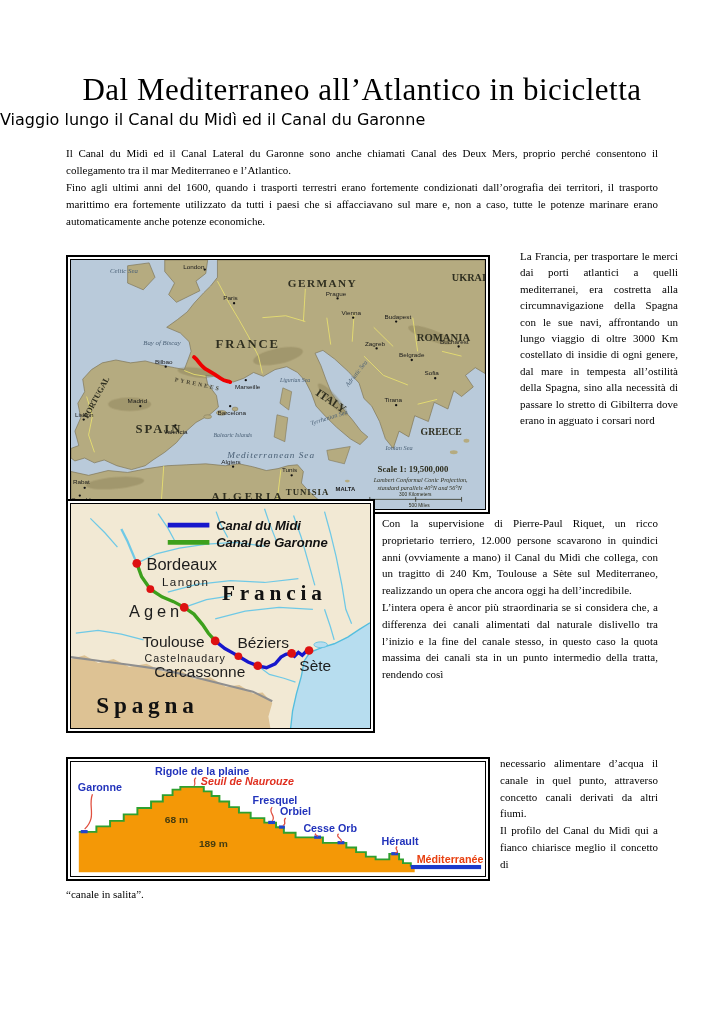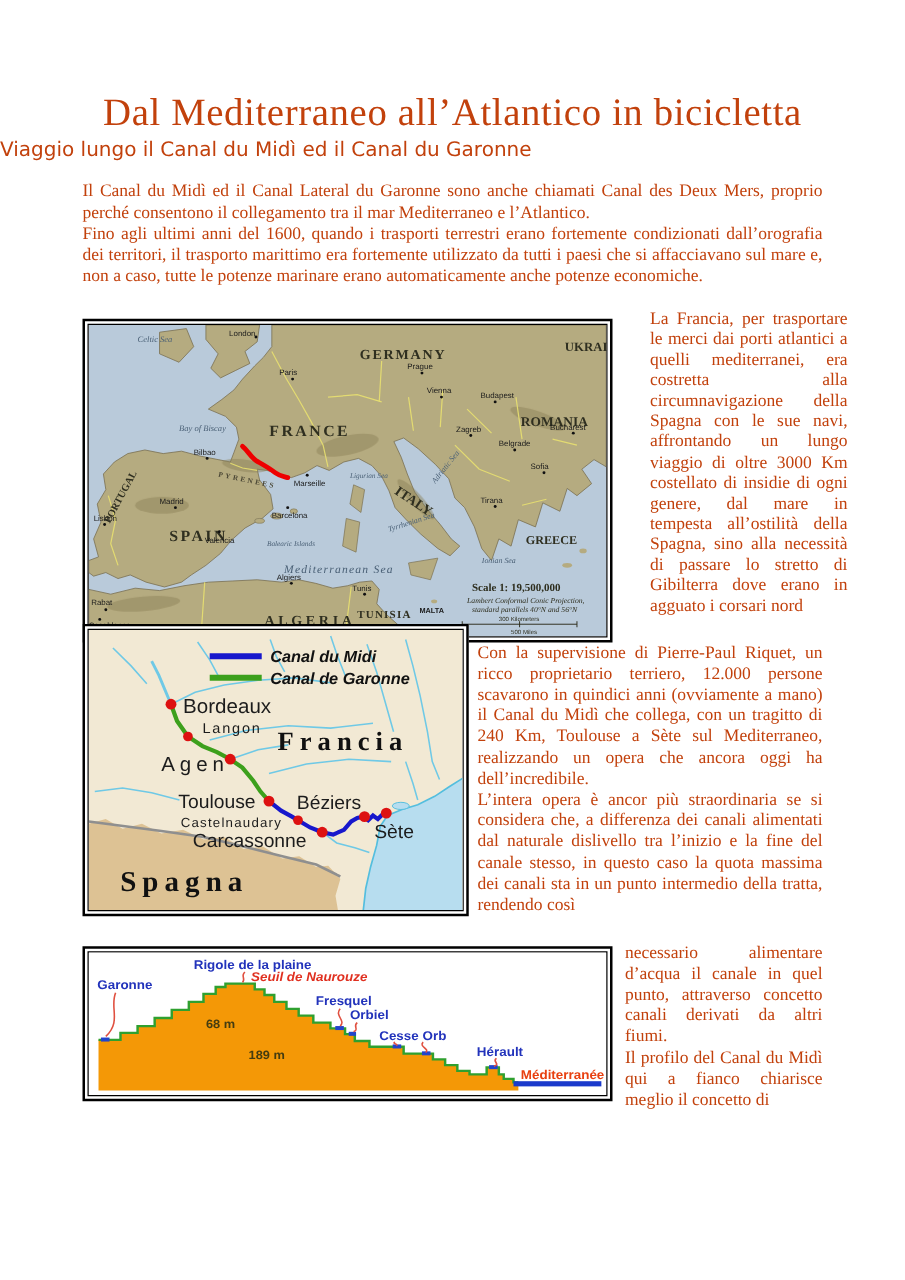--- a/index.html
+++ b/index.html
@@ -1,22 +1,22 @@
 <!DOCTYPE html>
 <html><head>
 <meta charset="utf-8">
 <style>
   html,body{margin:0;padding:0;background:#ffffff;}
   .page{position:relative;width:724px;height:1024px;background:#fff;overflow:hidden;
-        font-family:"Liberation Serif",serif;color:#c2410c;border-radius:14px;}
+        font-family:"Liberation Serif",serif;color:#000000;border-radius:14px;}
   .title{position:absolute;top:72px;left:0;width:100%;text-align:center;
          font-size:31px;font-weight:normal;letter-spacing:.5px;margin:0;}
   .subtitle{position:absolute;top:110px;left:0;width:100%;
             font-size:16px;font-family:"DejaVu Sans",sans-serif;}
-  .bodytext{position:absolute;font-size:14px;line-height:17px;text-align:justify;}
+  .bodytext{position:absolute;font-size:11px;line-height:17px;text-align:justify;}
   .bodytext p{margin:0;}
   #intro{left:66px;top:145px;width:592px;}
   #col1{left:500px;top:248px;width:158px;line-height:16.4px;margin-left:20px;}
   #col2{left:382px;top:515px;width:276px;line-height:16.8px;}
   #col3{left:500px;top:755px;width:158px;line-height:16.8px;}
   #footer{left:66px;top:886px;width:592px;}
   .figure{position:absolute;border:2px solid #000;padding:2px;background:#fff;}
   .figure svg{display:block;border:1px solid #000;background:#fff;}
   #fig-europe{left:66px;top:255px;}
   #fig-canal{left:66px;top:499px;}
@@ -275,15 +275,16 @@
       <rect x="348" y="112" width="72" height="4.5" fill="#1a3acc"></rect>
     </svg>
   </div>
 
   <div class="bodytext" id="col3">
     <p>necessario alimentare d’acqua il canale in quel punto, attraverso concetto canali derivati da altri fiumi.</p>
     <p>Il profilo del Canal du Midì qui a fianco chiarisce meglio il concetto di</p>
   </div>
 
   <div class="bodytext" id="footer">
+    <p>“canale in salita”.</p>
   </div>
 
 </div>
 
 </body></html>

